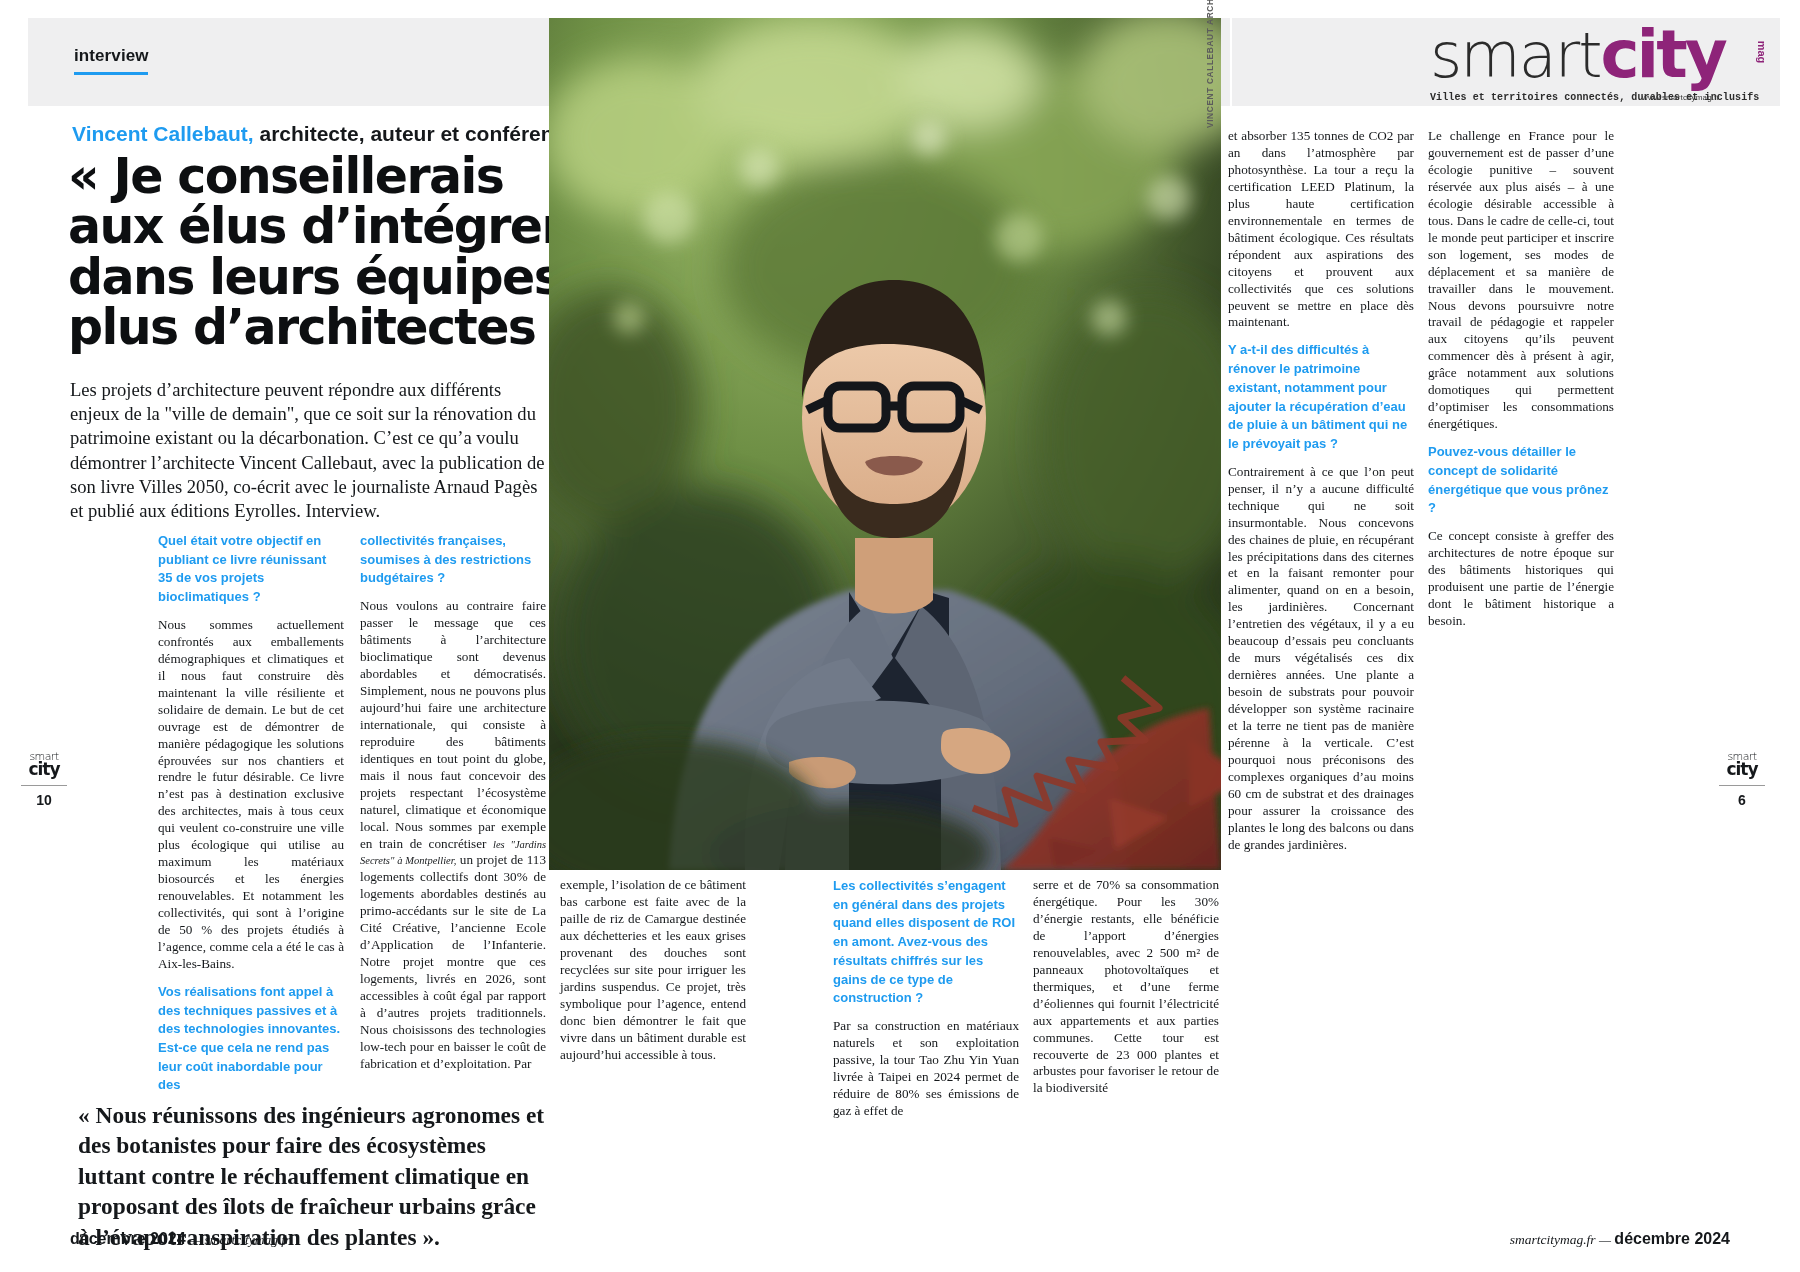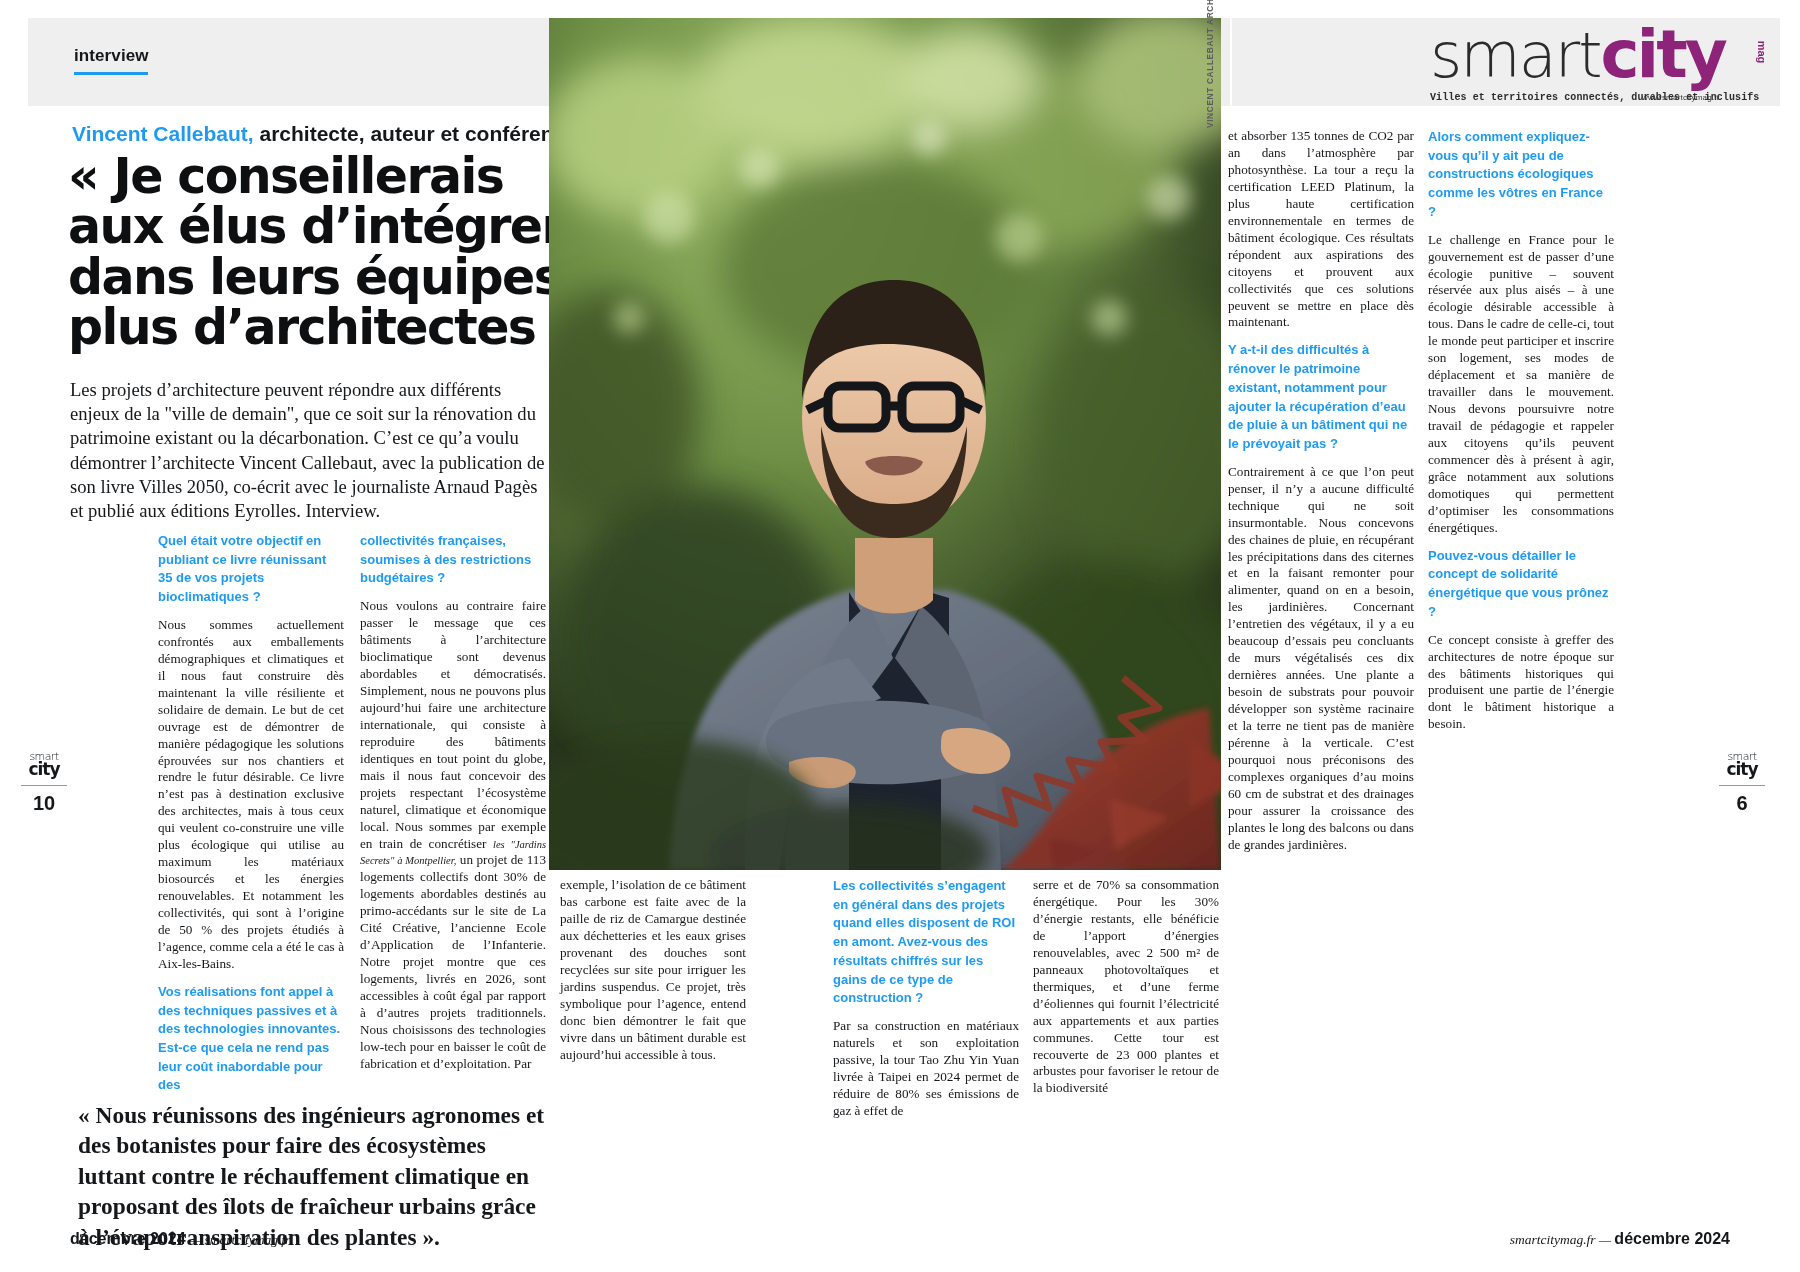--- a/index.html
+++ b/index.html
@@ -265,21 +265,21 @@
   }
   .folio-rule {
     width: 46px;
     height: 1px;
     background: #9a9a9a;
     margin: 7px auto 6px auto;
   }
   .folio-num {
     font-family: "Liberation Sans", sans-serif;
     font-weight: bold;
-    font-size: 20px;
+    font-size: 14px;
     color: #15181b;
   }
   #folio-left  { left: 8px;   top: 752px; }
   #folio-right { left: 1706px; top: 752px; }
 
   
   .footer {
     position: absolute;
     top: 1230px;
     font-size: 13.5px;
@@ -453,21 +453,20 @@
     <p>serre et de 70% sa consommation énergétique. Pour les 30% d’énergie restants, elle bénéficie de l’apport d’énergies renouvelables, avec 2 500 m² de panneaux photovoltaïques et thermiques, et d’une ferme d’éoliennes qui fournit l’électricité aux appartements et aux parties communes. Cette tour est recouverte de 23 000 plantes et arbustes pour favoriser le retour de la biodiversité</p>
   </div>
 
   <div class="rcol" id="col-r3">
     <p>et absorber 135 tonnes de CO2 par an dans l’atmosphère par photosynthèse. La tour a reçu la certification LEED Platinum, la plus haute certification environnementale en termes de bâtiment écologique. Ces résultats répondent aux aspirations des citoyens et prouvent aux collectivités que ces solutions peuvent se mettre en place dès maintenant.</p>
     <p class="q">Y a-t-il des difficultés à rénover le patrimoine existant, notamment pour ajouter la récupération d’eau de pluie à un bâtiment qui ne le prévoyait pas ?</p>
     <p>Contrairement à ce que l’on peut penser, il n’y a aucune difficulté technique qui ne soit insurmontable. Nous concevons des chaines de pluie, en récupérant les précipitations dans des citernes et en la faisant remonter pour alimenter, quand on en a besoin, les jardinières. Concernant l’entretien des végétaux, il y a eu beaucoup d’essais peu concluants de murs végétalisés ces dix dernières années. Une plante a besoin de substrats pour pouvoir développer son système racinaire et la terre ne tient pas de manière pérenne à la verticale. C’est pourquoi nous préconisons des complexes organiques d’au moins 60 cm de substrat et des drainages pour assurer la croissance des plantes le long des balcons ou dans de grandes jardinières.</p>
   </div>
 
   <div class="rcol" id="col-r4">
-    <p class="q">Alors comment expliquez-vous qu’il y ait peu de constructions écologiques comme les vôtres en France ?</p>
     <p>Le challenge en France pour le gouvernement est de passer d’une écologie punitive – souvent réservée aux plus aisés – à une écologie désirable accessible à tous. Dans le cadre de celle-ci, tout le monde peut participer et inscrire son logement, ses modes de déplacement et sa manière de travailler dans le mouvement. Nous devons poursuivre notre travail de pédagogie et rappeler aux citoyens qu’ils peuvent commencer dès à présent à agir, grâce notamment aux solutions domotiques qui permettent d’optimiser les consommations énergétiques.</p>
     <p class="q">Pouvez-vous détailler le concept de solidarité énergétique que vous prônez ?</p>
     <p>Ce concept consiste à greffer des architectures de notre époque sur des bâtiments historiques qui produisent une partie de l’énergie dont le bâtiment historique a besoin.</p>
   </div>
 
   <div class="folio" id="folio-left">
     <div class="folio-logo">
       <span class="fl-smart">smart</span>
       <span class="fl-city">city</span>
     </div>

